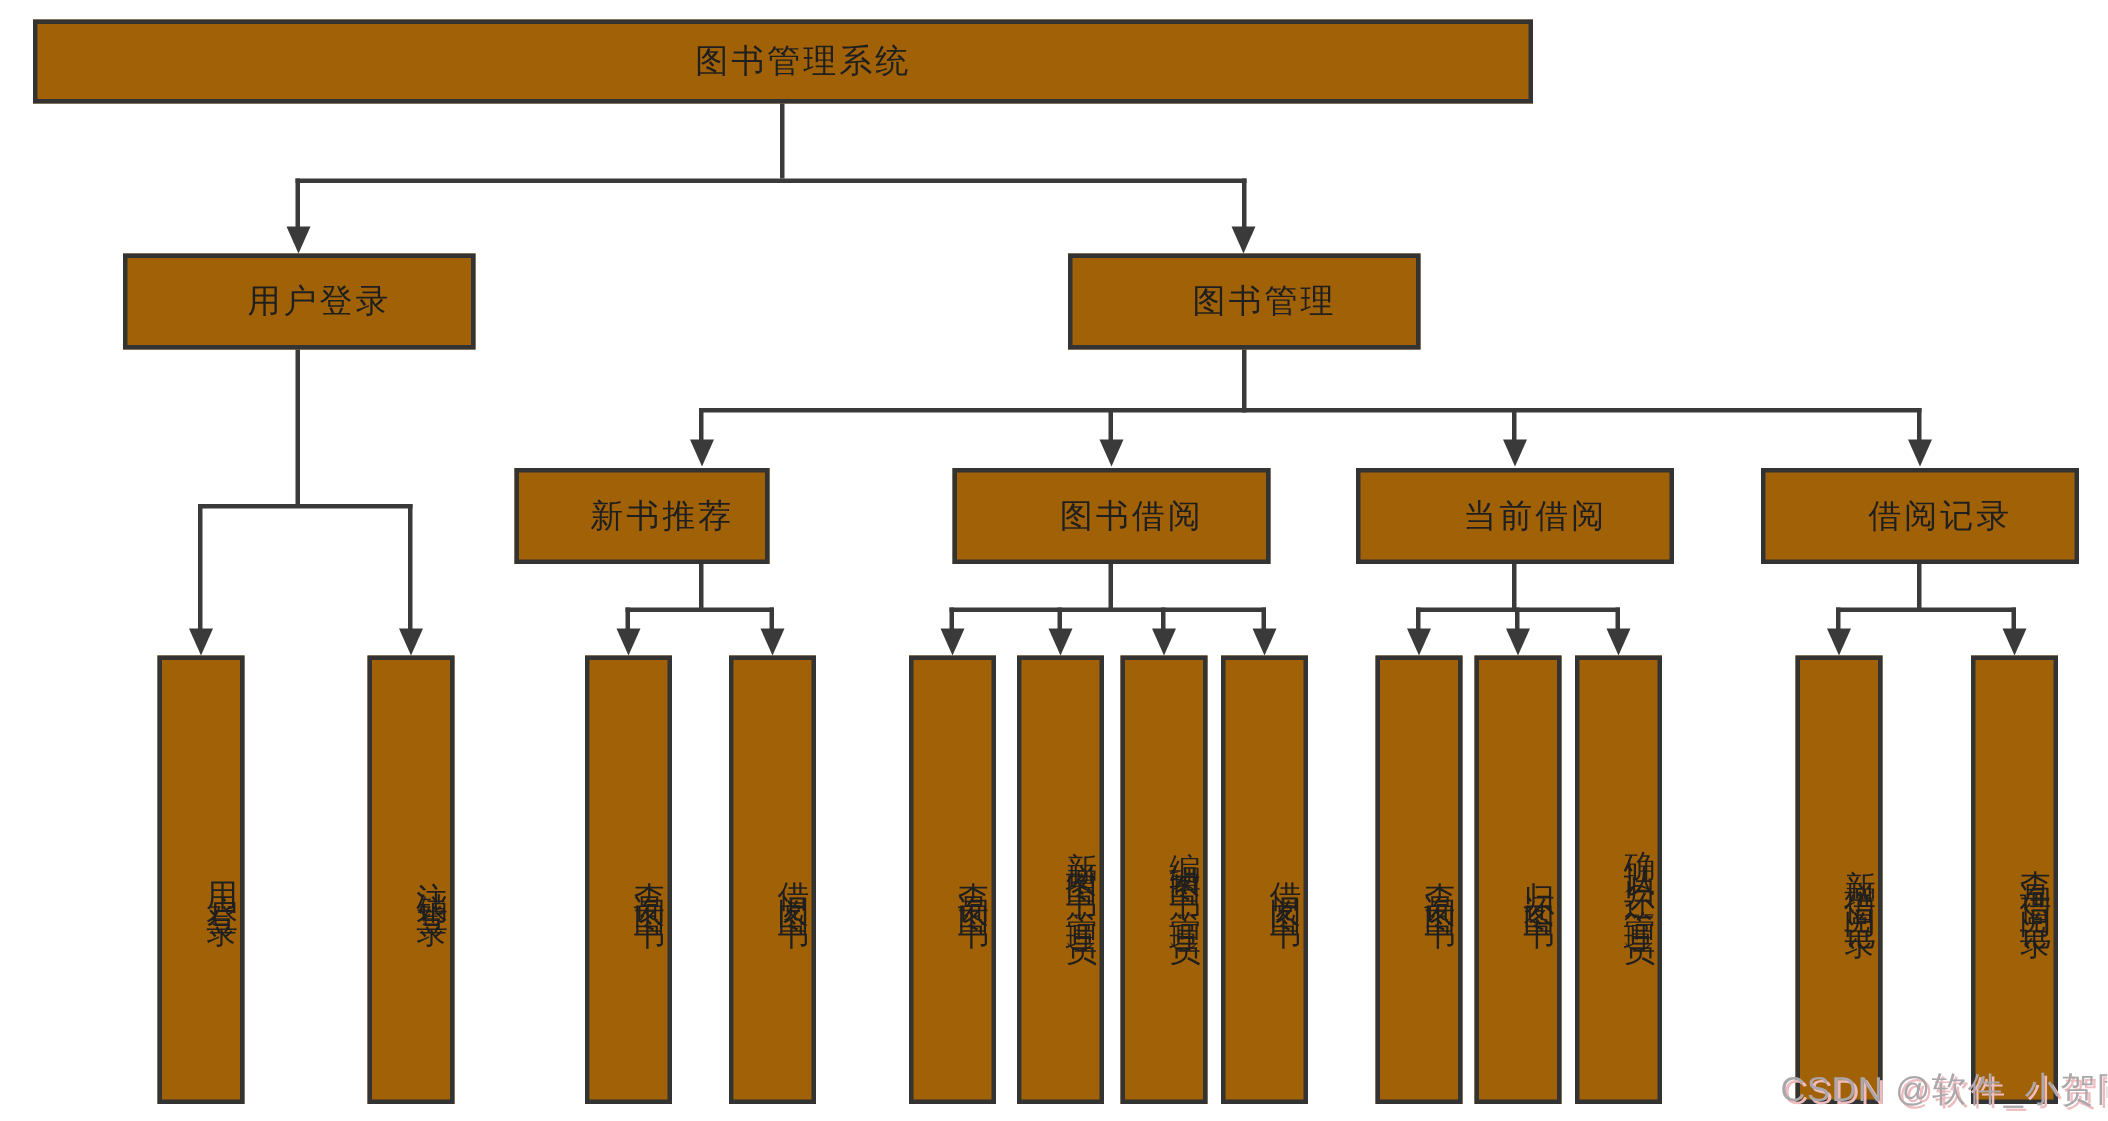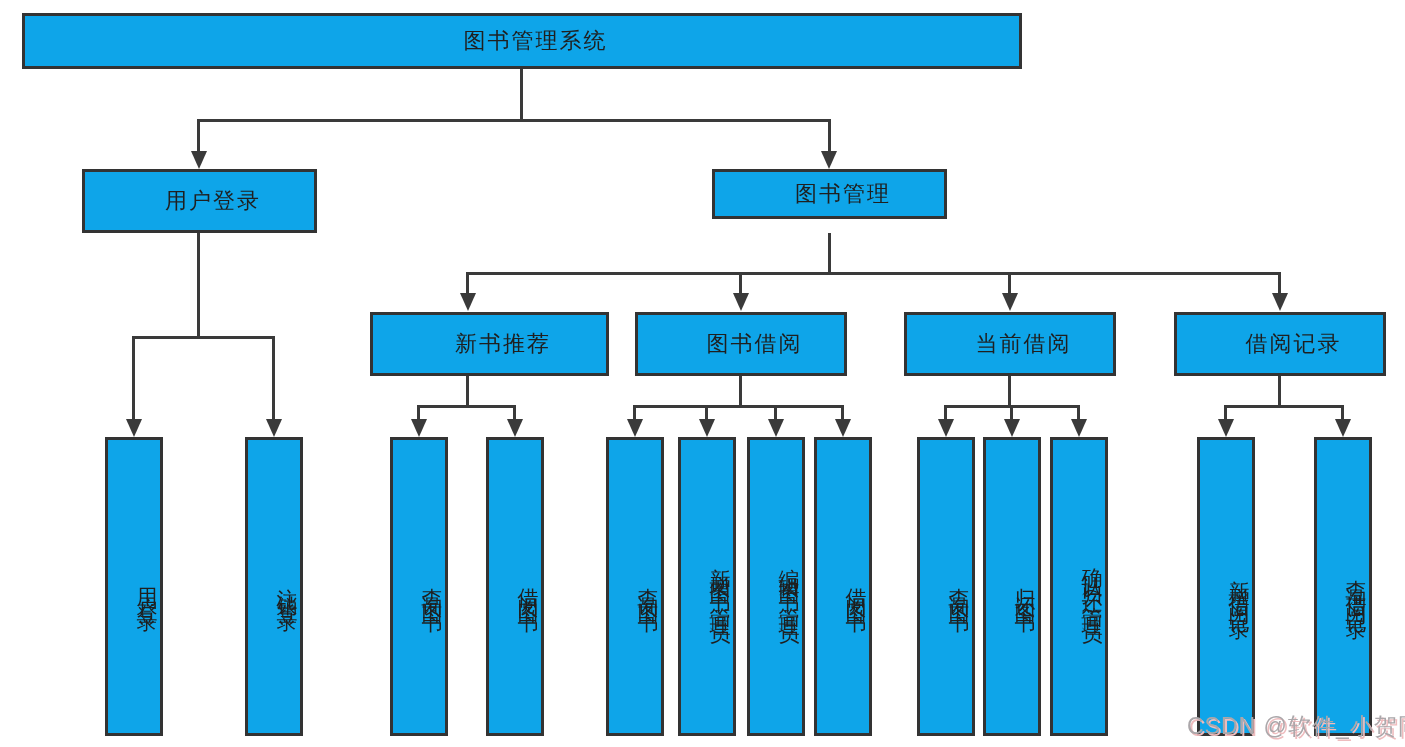--- a/index.html
+++ b/index.html
@@ -6,21 +6,21 @@
   .canvas{
     position:relative;
     width:1405px;height:747px;
     background:#ffffff;
     font-family:"Liberation Sans","DejaVu Sans",sans-serif;
     overflow:hidden;
   }
   .node{
     position:absolute;
     box-sizing:border-box;
-    background:#0ea5e9;
+    background:#a16207;
     border:3px solid #333333;
     display:flex;
     align-items:center;
     justify-content:center;
     font-size:22px;
     letter-spacing:2px;
     color:#1f1f1f;
     white-space:nowrap;
     line-height:1.2;
     padding-left:27px;
@@ -59,41 +59,41 @@
   <div class="node" style="left:22px;top:13px;width:1000px;height:56px">图书管理系统</div>
 
   <div class="v-line" style="left:520px;top:69px;height:50px"></div>
   <div class="h-line" style="left:197px;top:119px;width:634px"></div>
   <div class="v-line" style="left:197px;top:119px;height:34px"></div>
   <div class="arrow" style="left:191px;top:151px"></div>
   <div class="v-line" style="left:828px;top:119px;height:34px"></div>
   <div class="arrow" style="left:821px;top:151px"></div>
 
   <div class="node" style="left:82px;top:169px;width:235px;height:64px">用户登录</div>
-  <div class="node" style="left:712px;top:169px;width:235px;height:50px">图书管理</div>
+  <div class="node" style="left:712px;top:169px;width:235px;height:64px">图书管理</div>
 
   <div class="v-line" style="left:197px;top:233px;height:103px"></div>
   <div class="h-line" style="left:132px;top:336px;width:143px"></div>
   <div class="v-line" style="left:132px;top:336px;height:84px"></div>
   <div class="arrow" style="left:126px;top:419px"></div>
   <div class="v-line" style="left:272px;top:336px;height:84px"></div>
   <div class="arrow" style="left:266px;top:419px"></div>
 
   <div class="v-line" style="left:828px;top:233px;height:42px"></div>
   <div class="h-line" style="left:466px;top:272px;width:815px"></div>
   <div class="v-line" style="left:466px;top:272px;height:22px"></div>
   <div class="arrow" style="left:460px;top:293px"></div>
   <div class="v-line" style="left:739px;top:272px;height:22px"></div>
   <div class="arrow" style="left:733px;top:293px"></div>
   <div class="v-line" style="left:1008px;top:272px;height:22px"></div>
   <div class="arrow" style="left:1002px;top:293px"></div>
   <div class="v-line" style="left:1278px;top:272px;height:22px"></div>
   <div class="arrow" style="left:1272px;top:293px"></div>
 
-  <div class="node" style="left:370px;top:312px;width:239px;height:64px">新书推荐</div>
+  <div class="node" style="left:343px;top:312px;width:170px;height:64px">新书推荐</div>
   <div class="node" style="left:904px;top:312px;width:212px;height:64px">当前借阅</div>
   <div class="node" style="left:635px;top:312px;width:212px;height:64px">图书借阅</div>
   <div class="node" style="left:1174px;top:312px;width:212px;height:64px">借阅记录</div>
 
   <div class="v-line" style="left:466px;top:376px;height:32px"></div>
   <div class="h-line" style="left:417px;top:405px;width:99px"></div>
   <div class="v-line" style="left:417px;top:405px;height:16px"></div>
   <div class="arrow" style="left:411px;top:419px"></div>
   <div class="v-line" style="left:513px;top:405px;height:16px"></div>
   <div class="arrow" style="left:507px;top:419px"></div>

